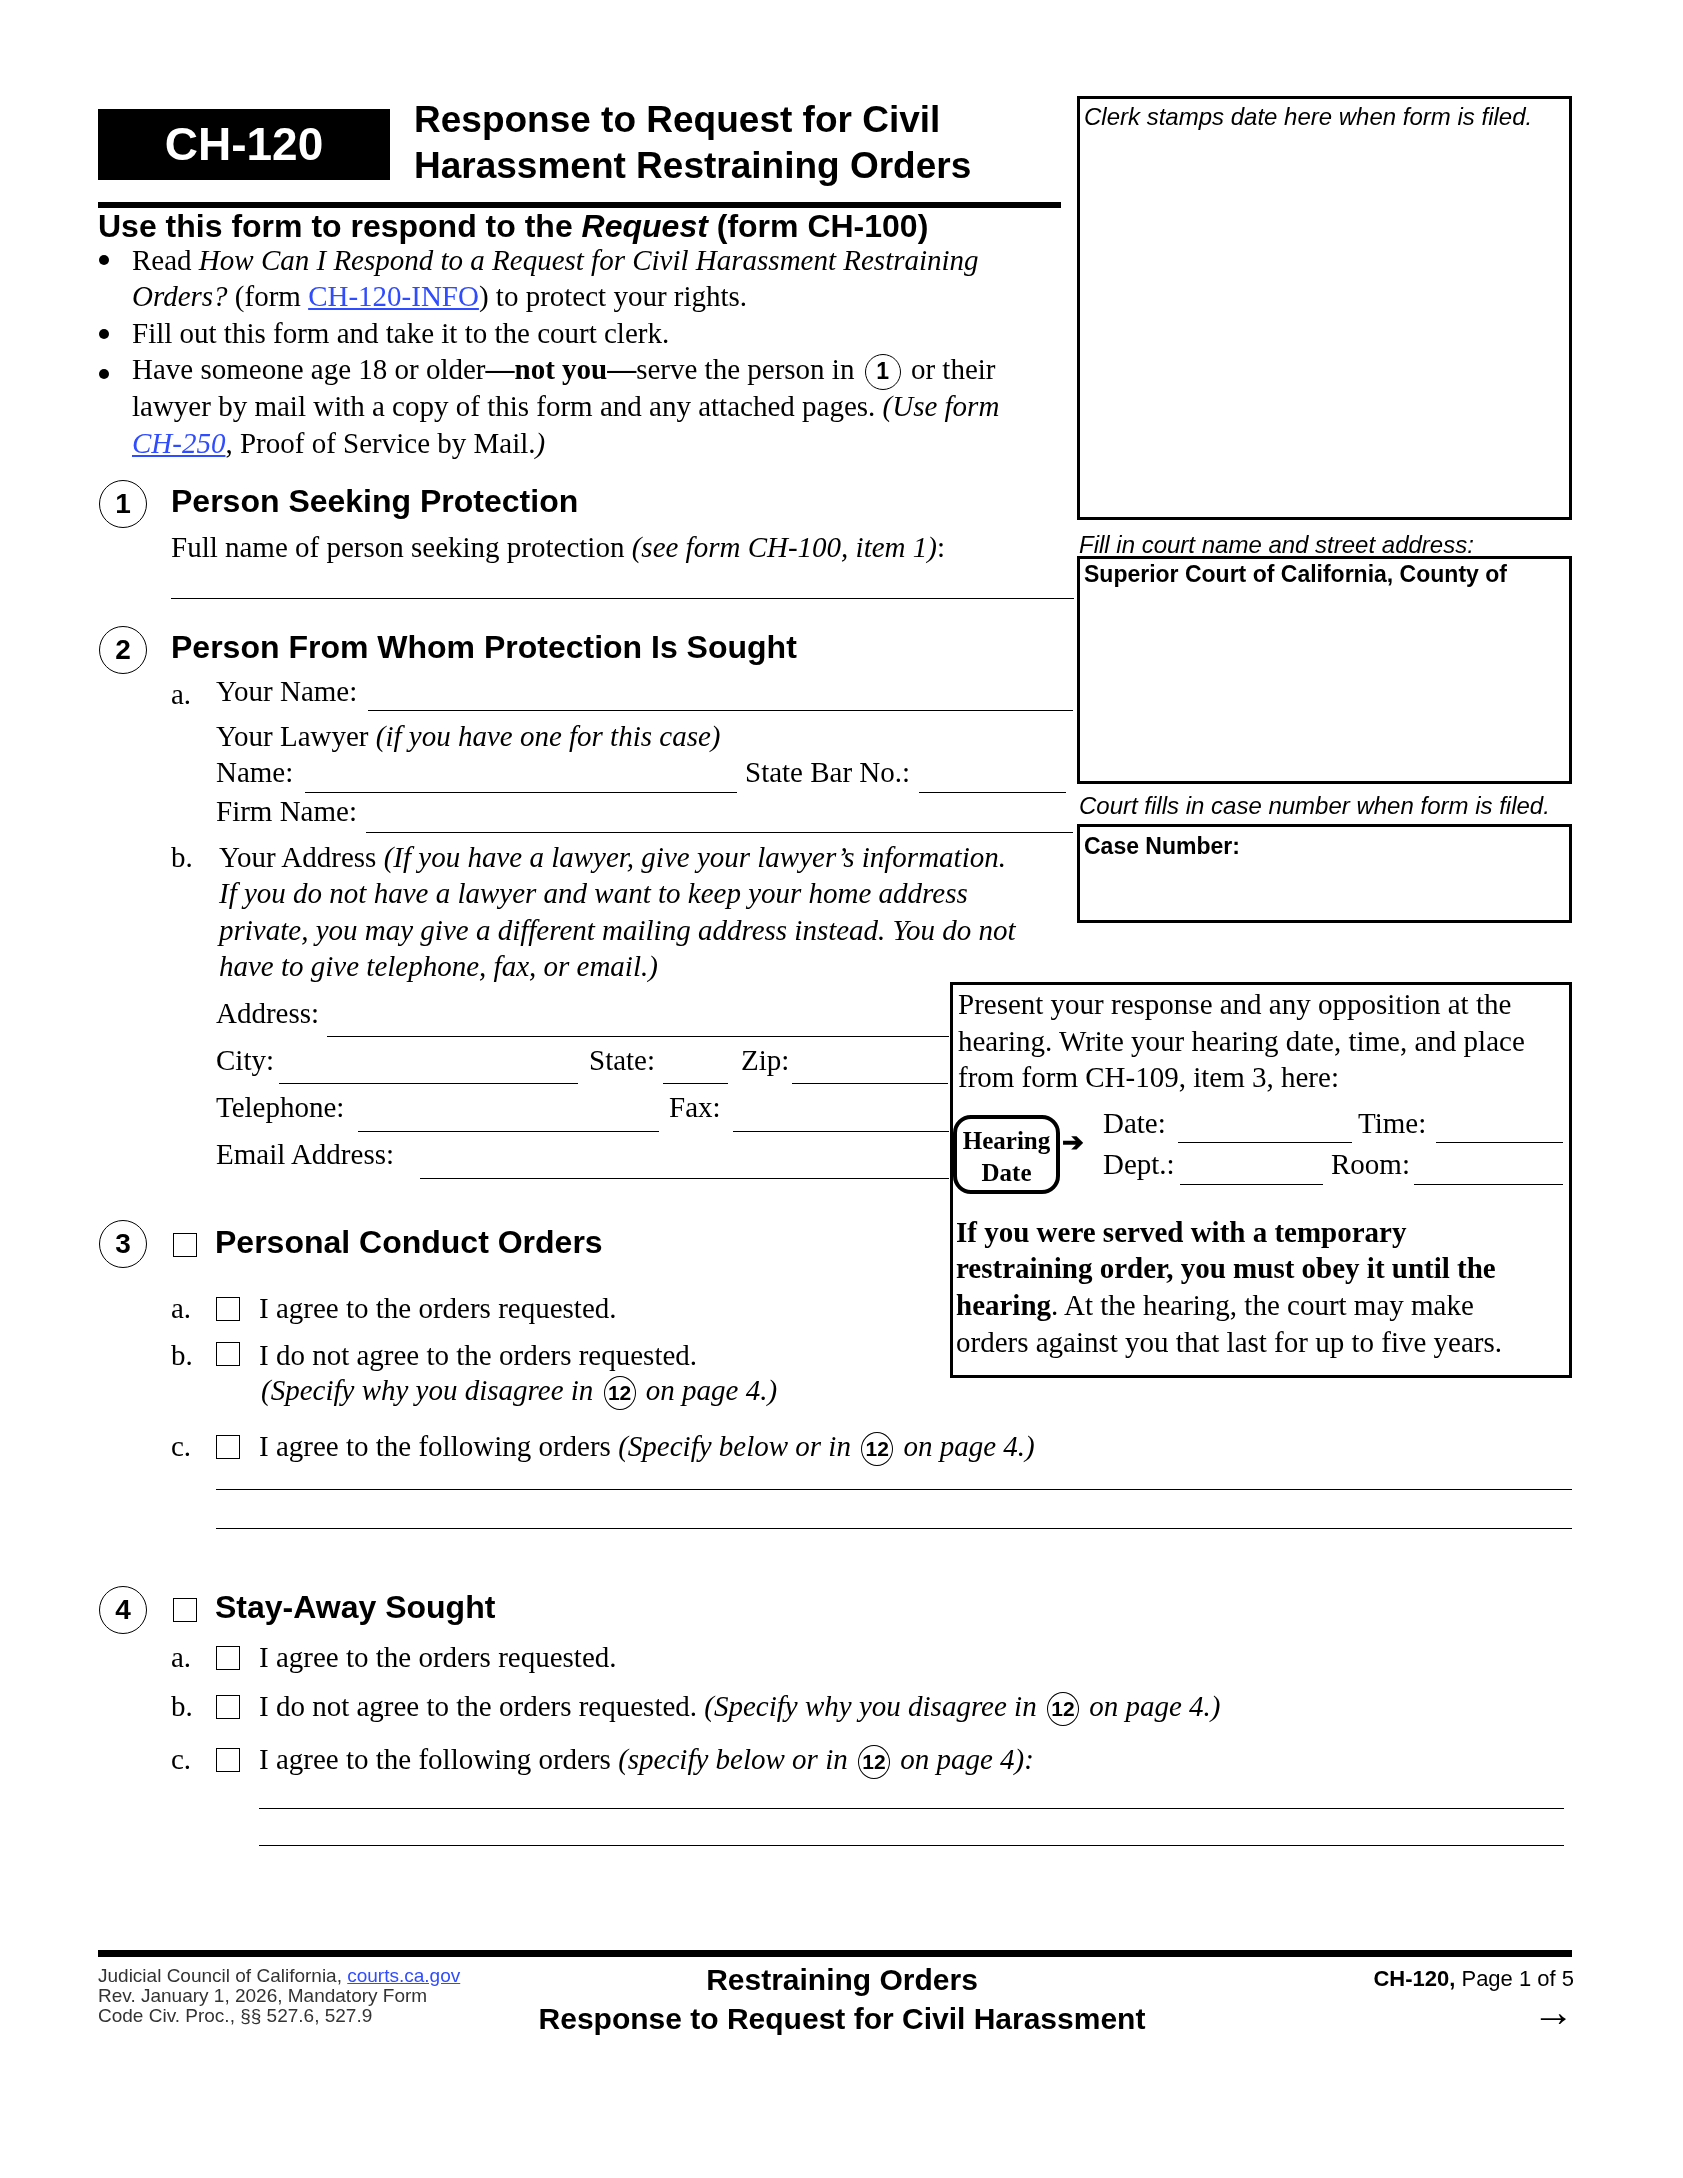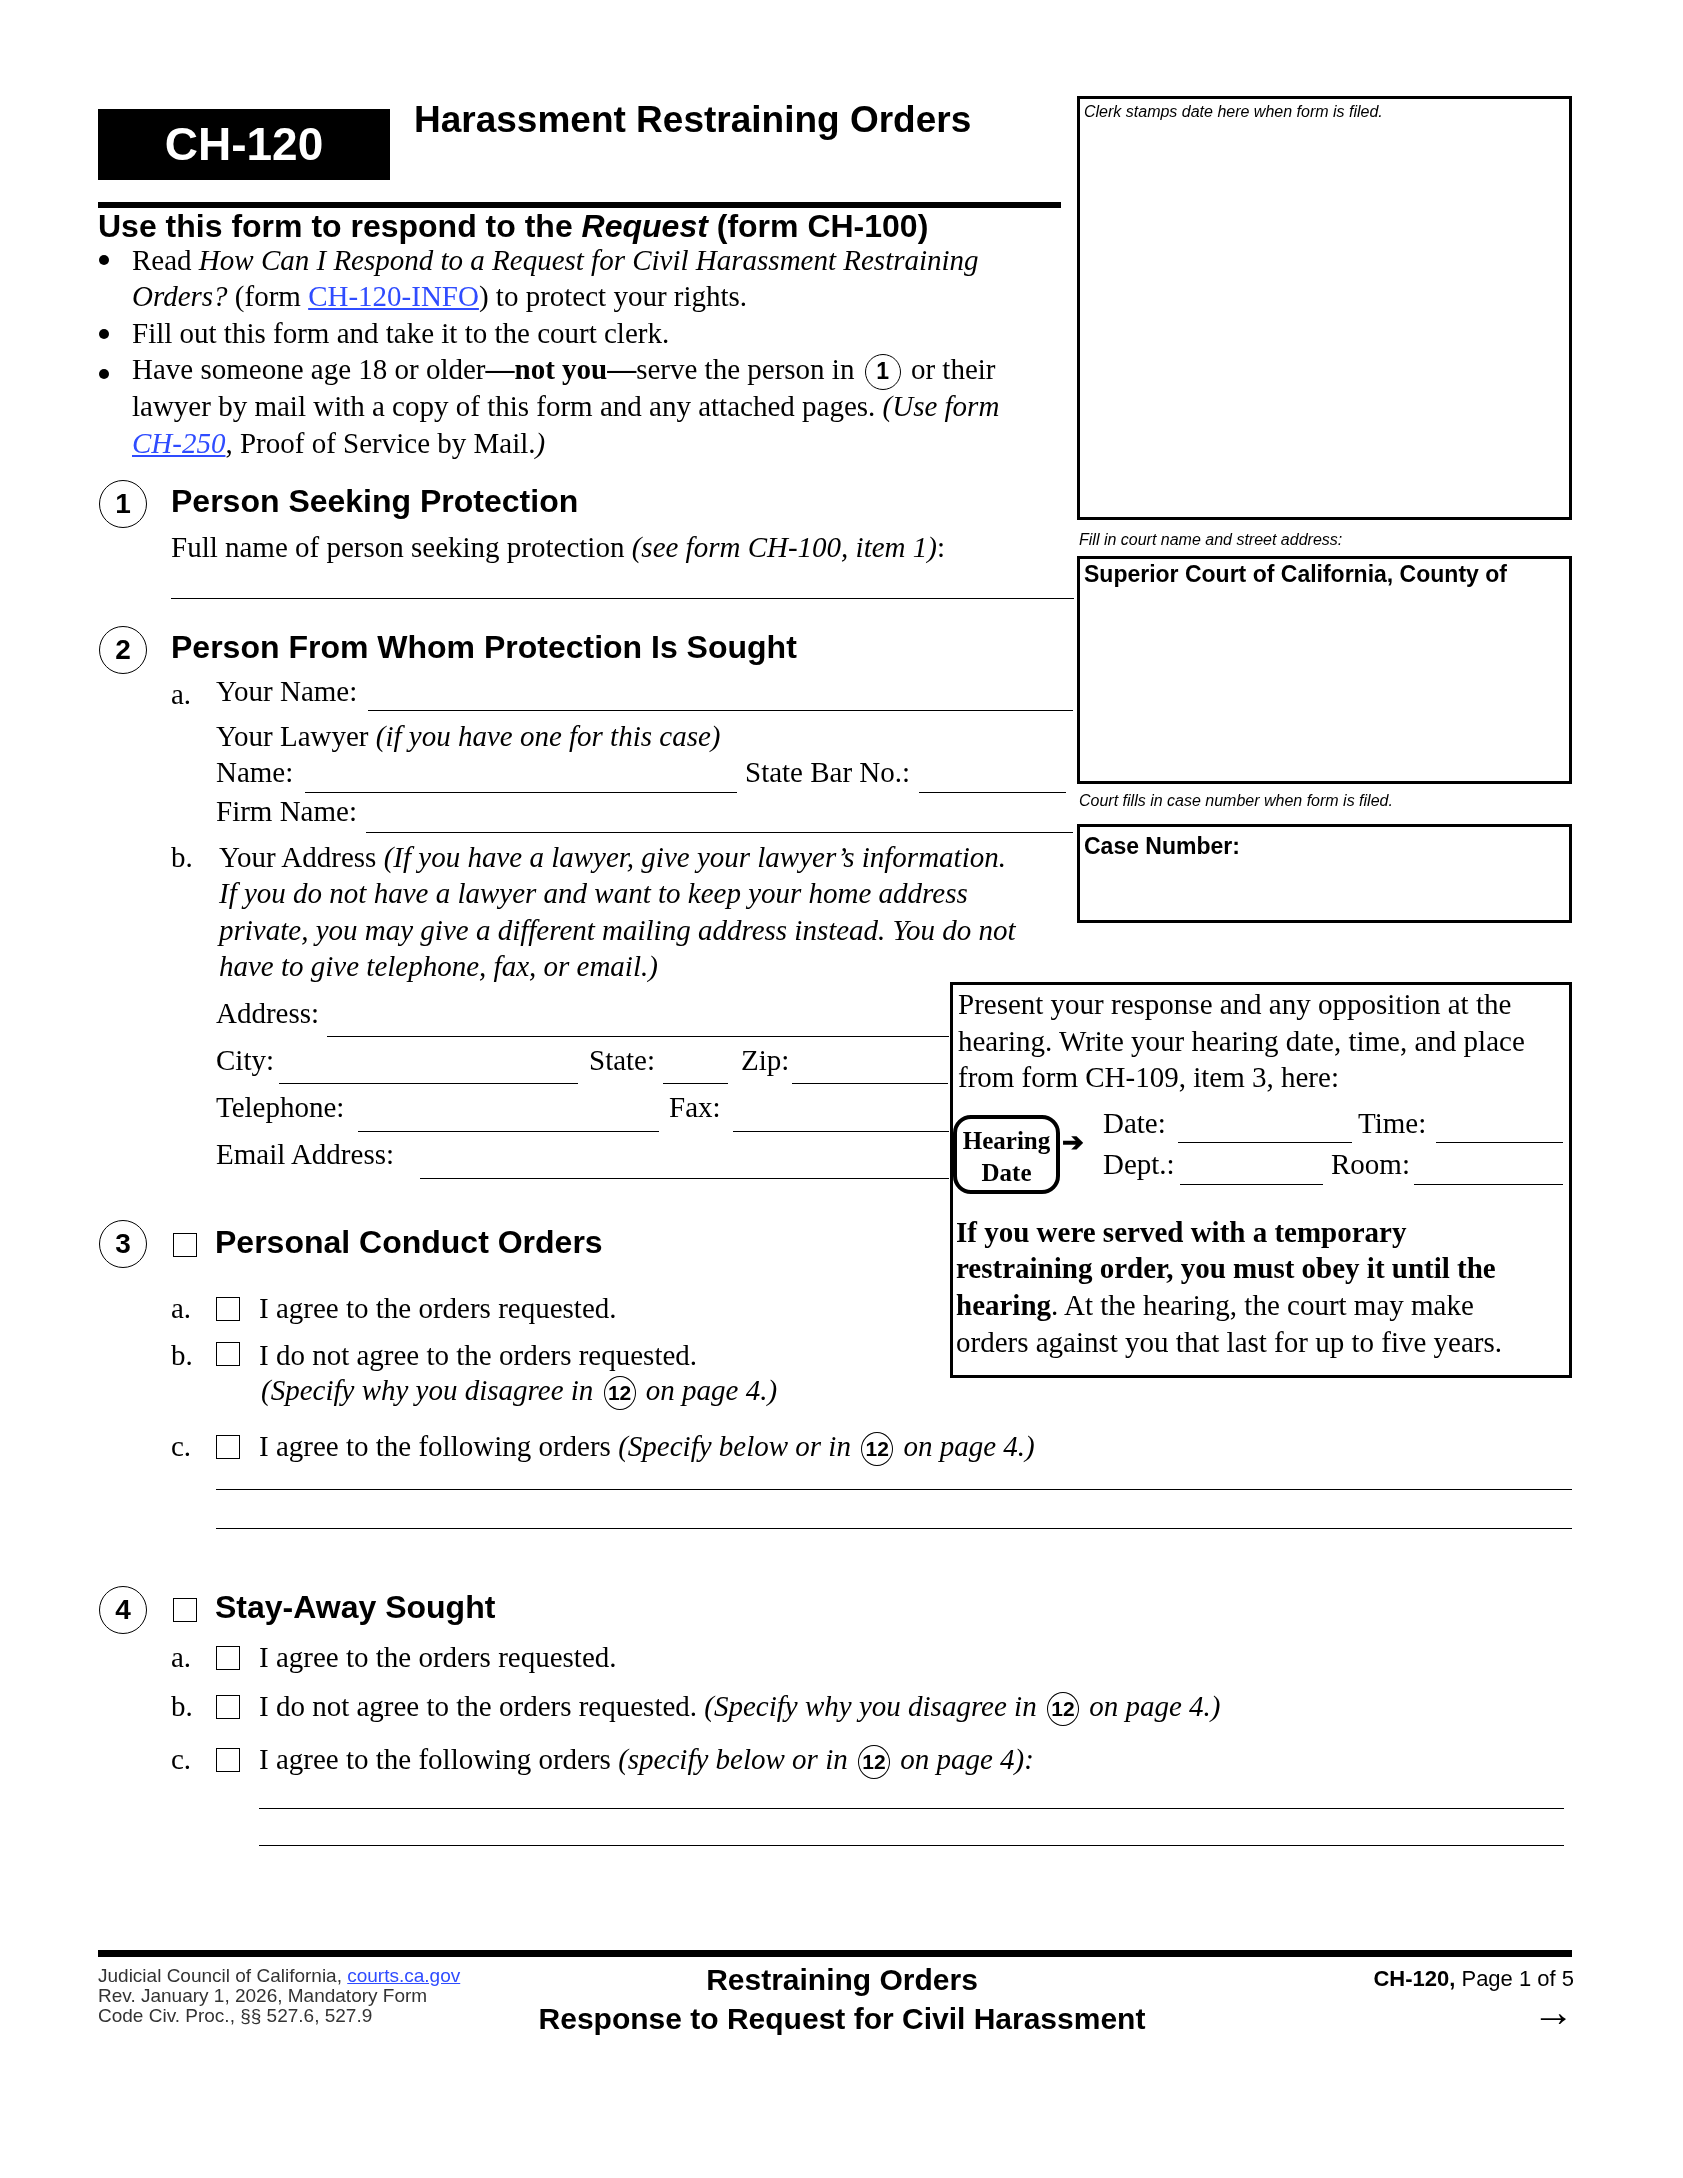--- a/index.html
+++ b/index.html
@@ -10,34 +10,35 @@
   .t { font-size:29px; line-height:37px; white-space:nowrap; }
   .it { font-style:italic; }
   .b { font-weight:bold; }
   a.link { color:#2f4cff; text-decoration:underline; }
   .formid { left:98px; top:109px; width:292px; height:71px; background:#000; color:#fff; font-size:46px; font-weight:bold; text-align:center; line-height:71px; }
   .title { left:414px; top:97px; font-size:37px; font-weight:bold; line-height:46px; }
   .rule { background:#000; }
   .subtitle { left:98px; top:208px; font-size:32px; font-weight:bold; }
   .bullet { left:99px; width:10px; height:10px; border-radius:50%; background:#000; }
   .box { border:3.5px solid #000; box-sizing:border-box; }
-  .box-label { font-size:16px; font-style:italic;text-align:right; }
+  .box-label { font-size:24px; font-style:italic;text-align:right; }
   .circ { width:48px; height:48px; border:1.5px solid #000; border-radius:50%; box-sizing:border-box; text-align:center; line-height:45px; font-size:28px; font-weight:bold; }
   .circ-sm { display:inline-block; width:32px; height:34px; border:1.5px solid #000; border-radius:50%; box-sizing:border-box; text-align:center; line-height:31px; font-size:21px; font-weight:bold; font-style:normal; font-family:"Liberation Sans", sans-serif; vertical-align:middle; margin:0 3px; }
   .sec-head { font-size:32px; font-weight:bold; }
   .uline { border-bottom:1.5px solid #000; height:0; }
   .cb { width:24px; height:24px; border:1.5px solid #000; box-sizing:border-box; background:#fff; }
   .hearing-pill { left:966px; top:1119px; width:107px; height:79px; border:4px solid #000; border-radius:18px; box-sizing:border-box; text-align:center; font-weight:bold; font-size:25px; line-height:32px; padding-top:6px; }
   .footer-small { font-size:19px; line-height:20px; color:#333; }
 </style>
 </head>
 <body>
 
 <div class="abs formid sans">CH-120</div>
 <div class="abs title sans">
+  <div>Response to Request for Civil</div>
   <div>Harassment Restraining Orders</div>
 </div>
 <div class="abs rule" style="left:98px; top:202px; width:963px; height:6px;"></div>
 <div class="abs subtitle sans"><span>Use this form to respond to the </span><span class="it">Request</span><span> (form CH-100)</span></div>
 
 <div class="abs bullet" style="top:255px;"></div>
 <div class="abs t serif" style="left:132px; top:242px;"><span>Read </span><span class="it">How Can I Respond to a Request for Civil Harassment Restraining</span></div>
 <div class="abs t serif" style="left:132px; top:278px;"><span class="it">Orders?</span><span> (form </span><a class="link">CH-120-INFO</a><span>) to protect your rights.</span></div>
 <div class="abs bullet" style="top:329px;"></div>
 <div class="abs t serif" style="left:132px; top:315px;">Fill out this form and take it to the court clerk.</div>

